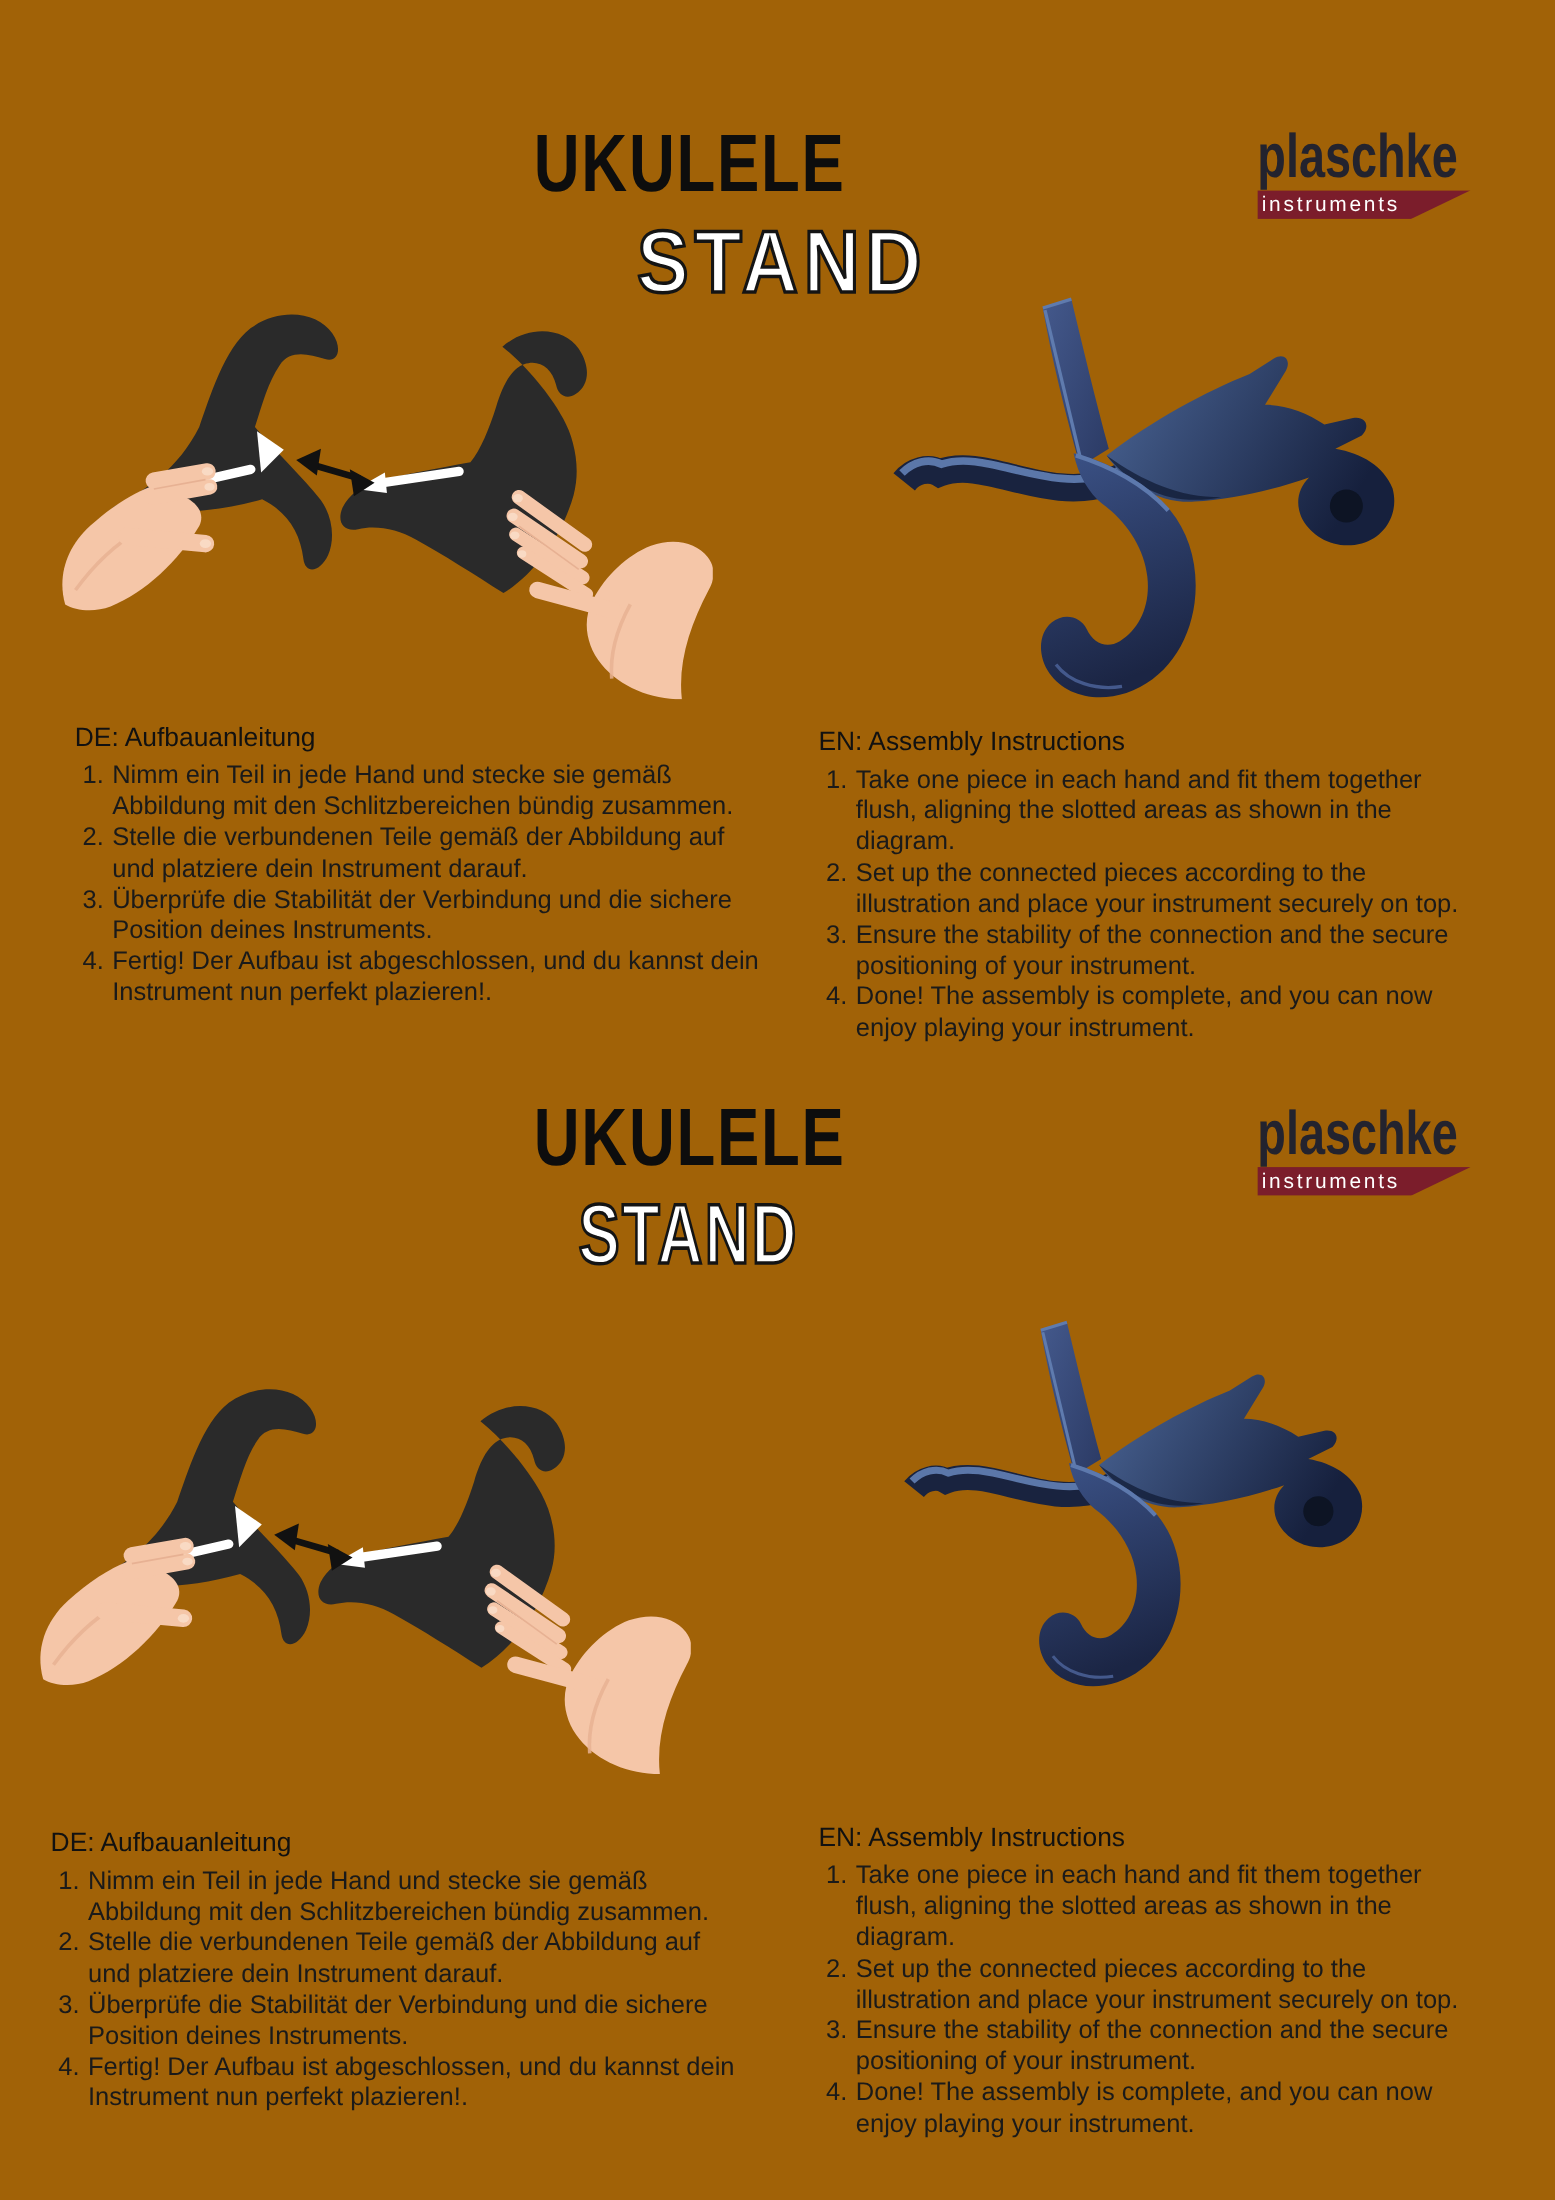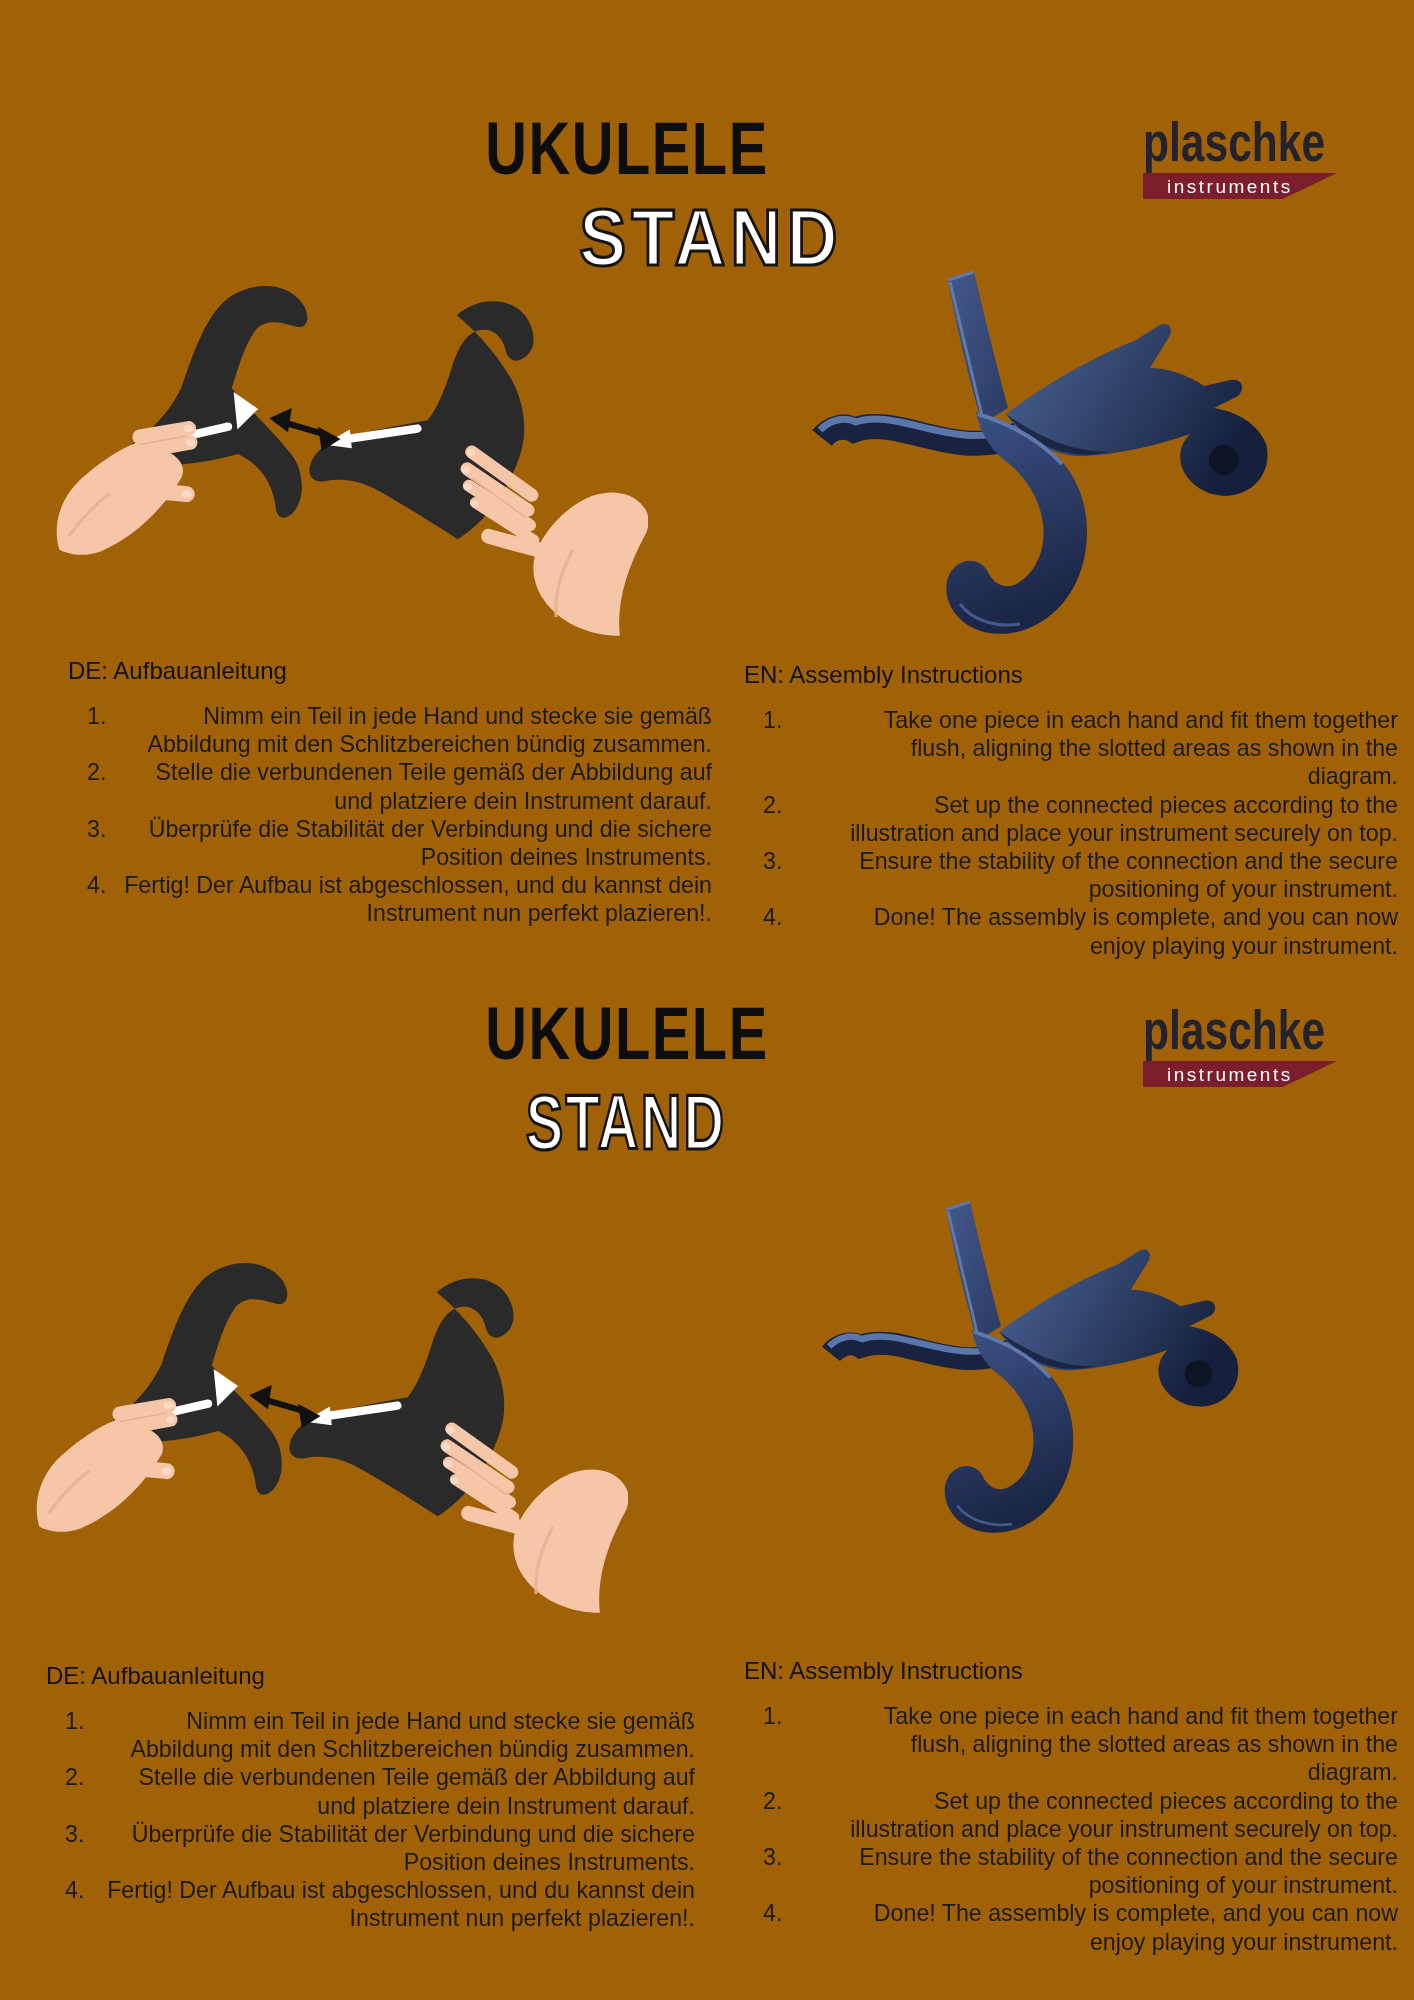--- a/index.html
+++ b/index.html
@@ -36,31 +36,31 @@
     font-size:56px;font-weight:700;line-height:1;color:#23232e;
     transform:scaleX(.76);transform-origin:left top;letter-spacing:0px;
     white-space:nowrap;
   }
   .logo .banner{
     margin-top:3px;width:194px;height:26px;background:#7b1d2b;
     clip-path:polygon(0 0,100% 0,72% 100%,0 100%);
     display:flex;align-items:center;
   }
   .logo .banner span{
-    color:#ffffff;font-size:19px;letter-spacing:2.5px;padding-left:24px;
+    color:#ffffff;font-size:19px;letter-spacing:2.5px;padding-left:4px;
     line-height:1;white-space:nowrap;
   }
   
   .col{position:absolute;}
   .col h3{
     margin:0 0 4px 0;font-size:24px;font-weight:400;line-height:30px;color:#111;
   }
   .col ol{
-    margin:16px;padding:0 0 0 30px;list-style:none;counter-reset:n;
-    font-size:23.2px;line-height:28.2px;color:#1a1a1a;text-align:right;
+    margin:4px;padding:0 0 0 30px;list-style:none;counter-reset:n;
+    font-size:23.2px;line-height:28.2px;color:#1a1a1a;
   }
   .col ol li{counter-increment:n;position:relative;margin:0;}
   .col ol li::before{
     content:counter(n) ".";position:absolute;left:-27px;top:0;
   }
   .col .line{display:block;}
   .de1{left:68px;top:656px;width:660px;}
   .en1{left:744px;top:660px;width:670px;}
   .de2{left:46px;top:1661px;width:665px;}
   .en2{left:744px;top:1656px;width:670px;}

